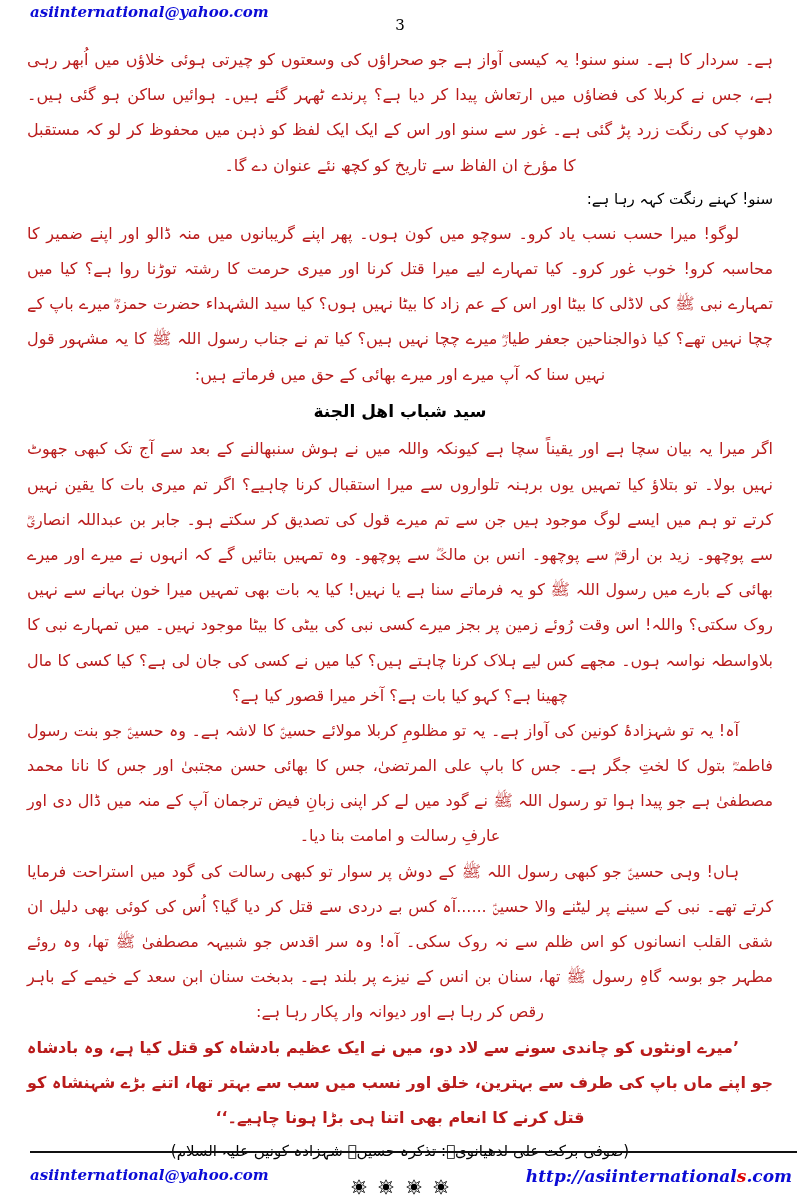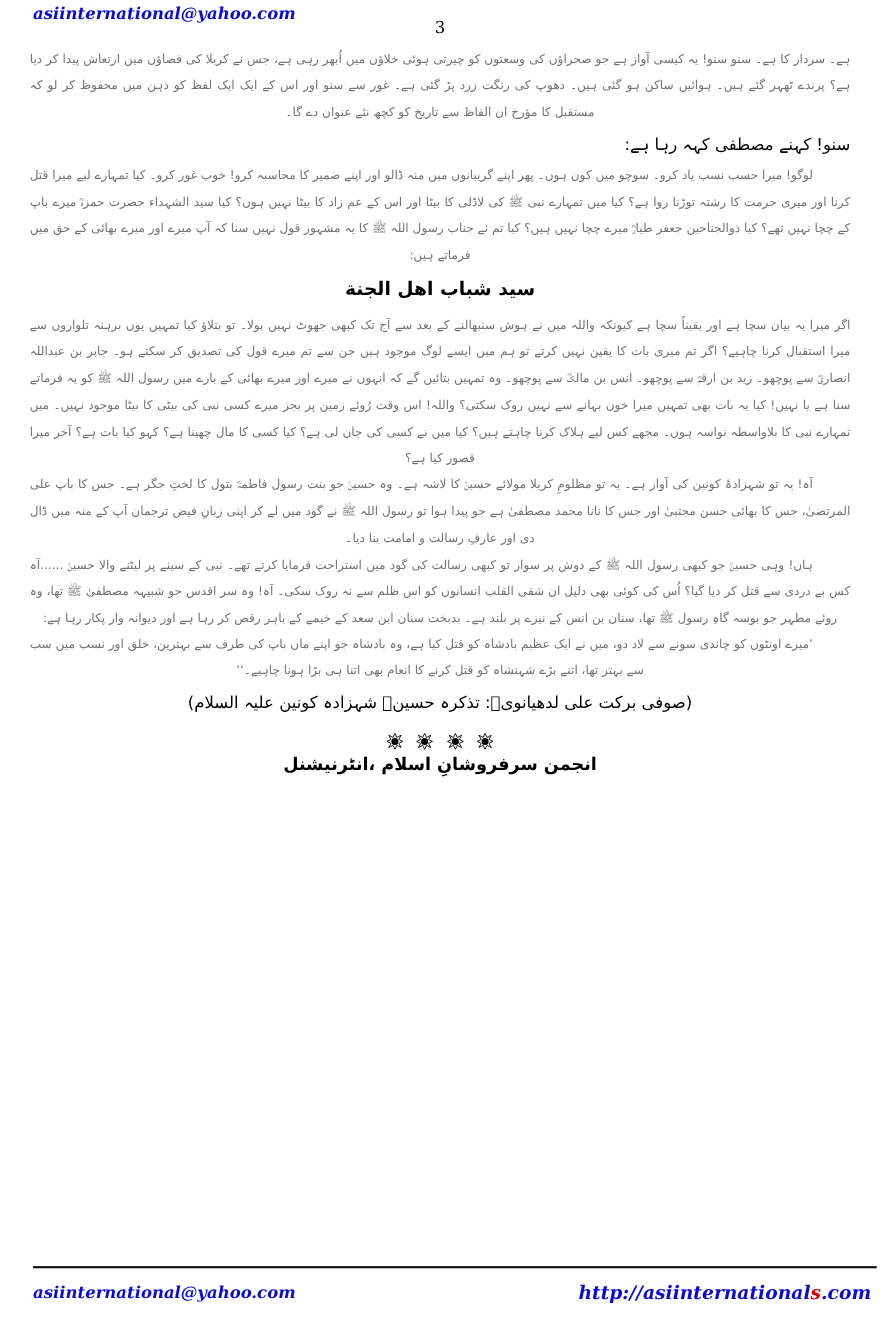--- a/index.html
+++ b/index.html
@@ -4,27 +4,27 @@
 <style>
   html,body{margin:0;padding:0;background:#ffffff;}
   .page{position:relative;width:800px;height:1200px;background:#ffffff;overflow:hidden;
         font-family:"DejaVu Sans",sans-serif;color:#000;}
   .header-email{position:absolute;top:3px;left:30px;
         font-family:"DejaVu Serif",serif;font-style:italic;font-weight:bold;
         font-size:15px;color:#0b0bd6;}
   .page-number{position:absolute;top:16px;left:0;width:100%;text-align:center;
         font-family:"DejaVu Serif",serif;font-size:15px;color:#000;}
   .content{position:absolute;top:42px;left:27px;right:27px;direction:rtl;}
-  .para{margin:0;font-size:11px;line-height:2.2;text-align:justify;text-align-last:center;
-        font-family:"DejaVu Sans",sans-serif;color:#737373;}
+  .para{margin:0;font-size:16px;line-height:2.2;text-align:justify;text-align-last:center;
+        font-family:"DejaVu Sans",sans-serif;color:#b91c1c;}
   .para.indent{text-indent:34px;}
   .line-right{margin:0;font-size:15px;line-height:2.2;text-align:right;text-align-last:right;}
   .heading{margin:2px 0;font-size:17px;line-height:2.1;font-weight:bold;text-align:right;
         text-align-last:center;}
-  .quote{font-weight:normal;}
+  .quote{font-weight:bold;}
   .attribution{margin:0;font-size:15px;line-height:2.2;text-align:left;text-align-last:center;}
   .ornaments{margin:8px 0 2px 0;text-align:center;direction:ltr;}
   .ornaments svg{margin:0 3px;vertical-align:middle;}
   .org-name{margin:2px 0 0 0;font-size:16px;font-weight:bold;text-align:center;
         text-align-last:center;letter-spacing:0.5px;}
   .footer-rule{position:absolute;left:30px;right:3px;bottom:47px;border-top:2px solid #111;}
   .footer-email{position:absolute;left:30px;bottom:16px;
         font-family:"DejaVu Serif",serif;font-style:italic;font-weight:bold;
         font-size:15px;color:#0b0bd6;}
   .footer-url{position:absolute;right:8px;bottom:14px;
@@ -35,21 +35,21 @@
 </head>
 <body>
 
 <div class="page">
 
   <div class="header-email">asiinternational@yahoo.com</div>
   <div class="page-number">3</div>
 
   <div class="content">
     <p class="para">ہے۔ سردار کا ہے۔ سنو سنو! یہ کیسی آواز ہے جو صحراؤں کی وسعتوں کو چیرتی ہوئی خلاؤں میں اُبھر رہی ہے، جس نے کربلا کی فضاؤں میں ارتعاش پیدا کر دیا ہے؟ پرندے ٹھہر گئے ہیں۔ ہوائیں ساکن ہو گئی ہیں۔ دھوپ کی رنگت زرد پڑ گئی ہے۔ غور سے سنو اور اس کے ایک ایک لفظ کو ذہن میں محفوظ کر لو کہ مستقبل کا مؤرخ ان الفاظ سے تاریخ کو کچھ نئے عنوان دے گا۔</p>
-    <p class="line-right">سنو! کہنے مصطفی کہہ رہا ہے:</p>
+    <p class="line-right">سنو! کہنے رنگت کہہ رہا ہے:</p>
     <p class="para indent">لوگو! میرا حسب نسب یاد کرو۔ سوچو میں کون ہوں۔ پھر اپنے گریبانوں میں منہ ڈالو اور اپنے ضمیر کا محاسبہ کرو! خوب غور کرو۔ کیا تمہارے لیے میرا قتل کرنا اور میری حرمت کا رشتہ توڑنا روا ہے؟ کیا میں تمہارے نبی ﷺ کی لاڈلی کا بیٹا اور اس کے عم زاد کا بیٹا نہیں ہوں؟ کیا سید الشہداء حضرت حمزہؓ میرے باپ کے چچا نہیں تھے؟ کیا ذوالجناحین جعفر طیارؓ میرے چچا نہیں ہیں؟ کیا تم نے جناب رسول اللہ ﷺ کا یہ مشہور قول نہیں سنا کہ آپ میرے اور میرے بھائی کے حق میں فرماتے ہیں:</p>
     <h2 class="heading">سید شباب اهل الجنة</h2>
     <p class="para">اگر میرا یہ بیان سچا ہے اور یقیناً سچا ہے کیونکہ واللہ میں نے ہوش سنبھالنے کے بعد سے آج تک کبھی جھوٹ نہیں بولا۔ تو بتلاؤ کیا تمہیں یوں برہنہ تلواروں سے میرا استقبال کرنا چاہیے؟ اگر تم میری بات کا یقین نہیں کرتے تو ہم میں ایسے لوگ موجود ہیں جن سے تم میرے قول کی تصدیق کر سکتے ہو۔ جابر بن عبداللہ انصاریؓ سے پوچھو۔ زید بن ارقمؓ سے پوچھو۔ انس بن مالکؓ سے پوچھو۔ وہ تمہیں بتائیں گے کہ انہوں نے میرے اور میرے بھائی کے بارے میں رسول اللہ ﷺ کو یہ فرماتے سنا ہے یا نہیں! کیا یہ بات بھی تمہیں میرا خون بہانے سے نہیں روک سکتی؟ واللہ! اس وقت رُوئے زمین پر بجز میرے کسی نبی کی بیٹی کا بیٹا موجود نہیں۔ میں تمہارے نبی کا بلاواسطہ نواسہ ہوں۔ مجھے کس لیے ہلاک کرنا چاہتے ہیں؟ کیا میں نے کسی کی جان لی ہے؟ کیا کسی کا مال چھینا ہے؟ کہو کیا بات ہے؟ آخر میرا قصور کیا ہے؟</p>
     <p class="para indent">آہ! یہ تو شہزادۂ کونین کی آواز ہے۔ یہ تو مظلومِ کربلا مولائے حسینؑ کا لاشہ ہے۔ وہ حسینؑ جو بنت رسول فاطمہؓ بتول کا لختِ جگر ہے۔ جس کا باپ علی المرتضیٰ، جس کا بھائی حسن مجتبیٰ اور جس کا نانا محمد مصطفیٰ ہے جو پیدا ہوا تو رسول اللہ ﷺ نے گود میں لے کر اپنی زبانِ فیض ترجمان آپ کے منہ میں ڈال دی اور عارفِ رسالت و امامت بنا دیا۔</p>
     <p class="para indent">ہاں! وہی حسینؑ جو کبھی رسول اللہ ﷺ کے دوش پر سوار تو کبھی رسالت کی گود میں استراحت فرمایا کرتے تھے۔ نبی کے سینے پر لیٹنے والا حسینؑ ......آہ کس بے دردی سے قتل کر دیا گیا؟ اُس کی کوئی بھی دلیل ان شقی القلب انسانوں کو اس ظلم سے نہ روک سکی۔ آہ! وہ سر اقدس جو شبیہہ مصطفیٰ ﷺ تھا، وہ روئے مطہر جو بوسہ گاہِ رسول ﷺ تھا، سنان بن انس کے نیزے پر بلند ہے۔ بدبخت سنان ابن سعد کے خیمے کے باہر رقص کر رہا ہے اور دیوانہ وار پکار رہا ہے:</p>
     <p class="para indent quote">’میرے اونٹوں کو چاندی سونے سے لاد دو، میں نے ایک عظیم بادشاہ کو قتل کیا ہے، وہ بادشاہ جو اپنے ماں باپ کی طرف سے بہترین، خلق اور نسب میں سب سے بہتر تھا، اتنے بڑے شہنشاہ کو قتل کرنے کا انعام بھی اتنا ہی بڑا ہونا چاہیے۔‘‘</p>
     <p class="attribution">(صوفی برکت علی لدھیانویؒ:  تذکرہ حسینؑ شہزادہ کونین علیہ السلام)</p>
 
     <div class="ornaments">
       <svg width="16" height="16" viewBox="0 0 20 20">

